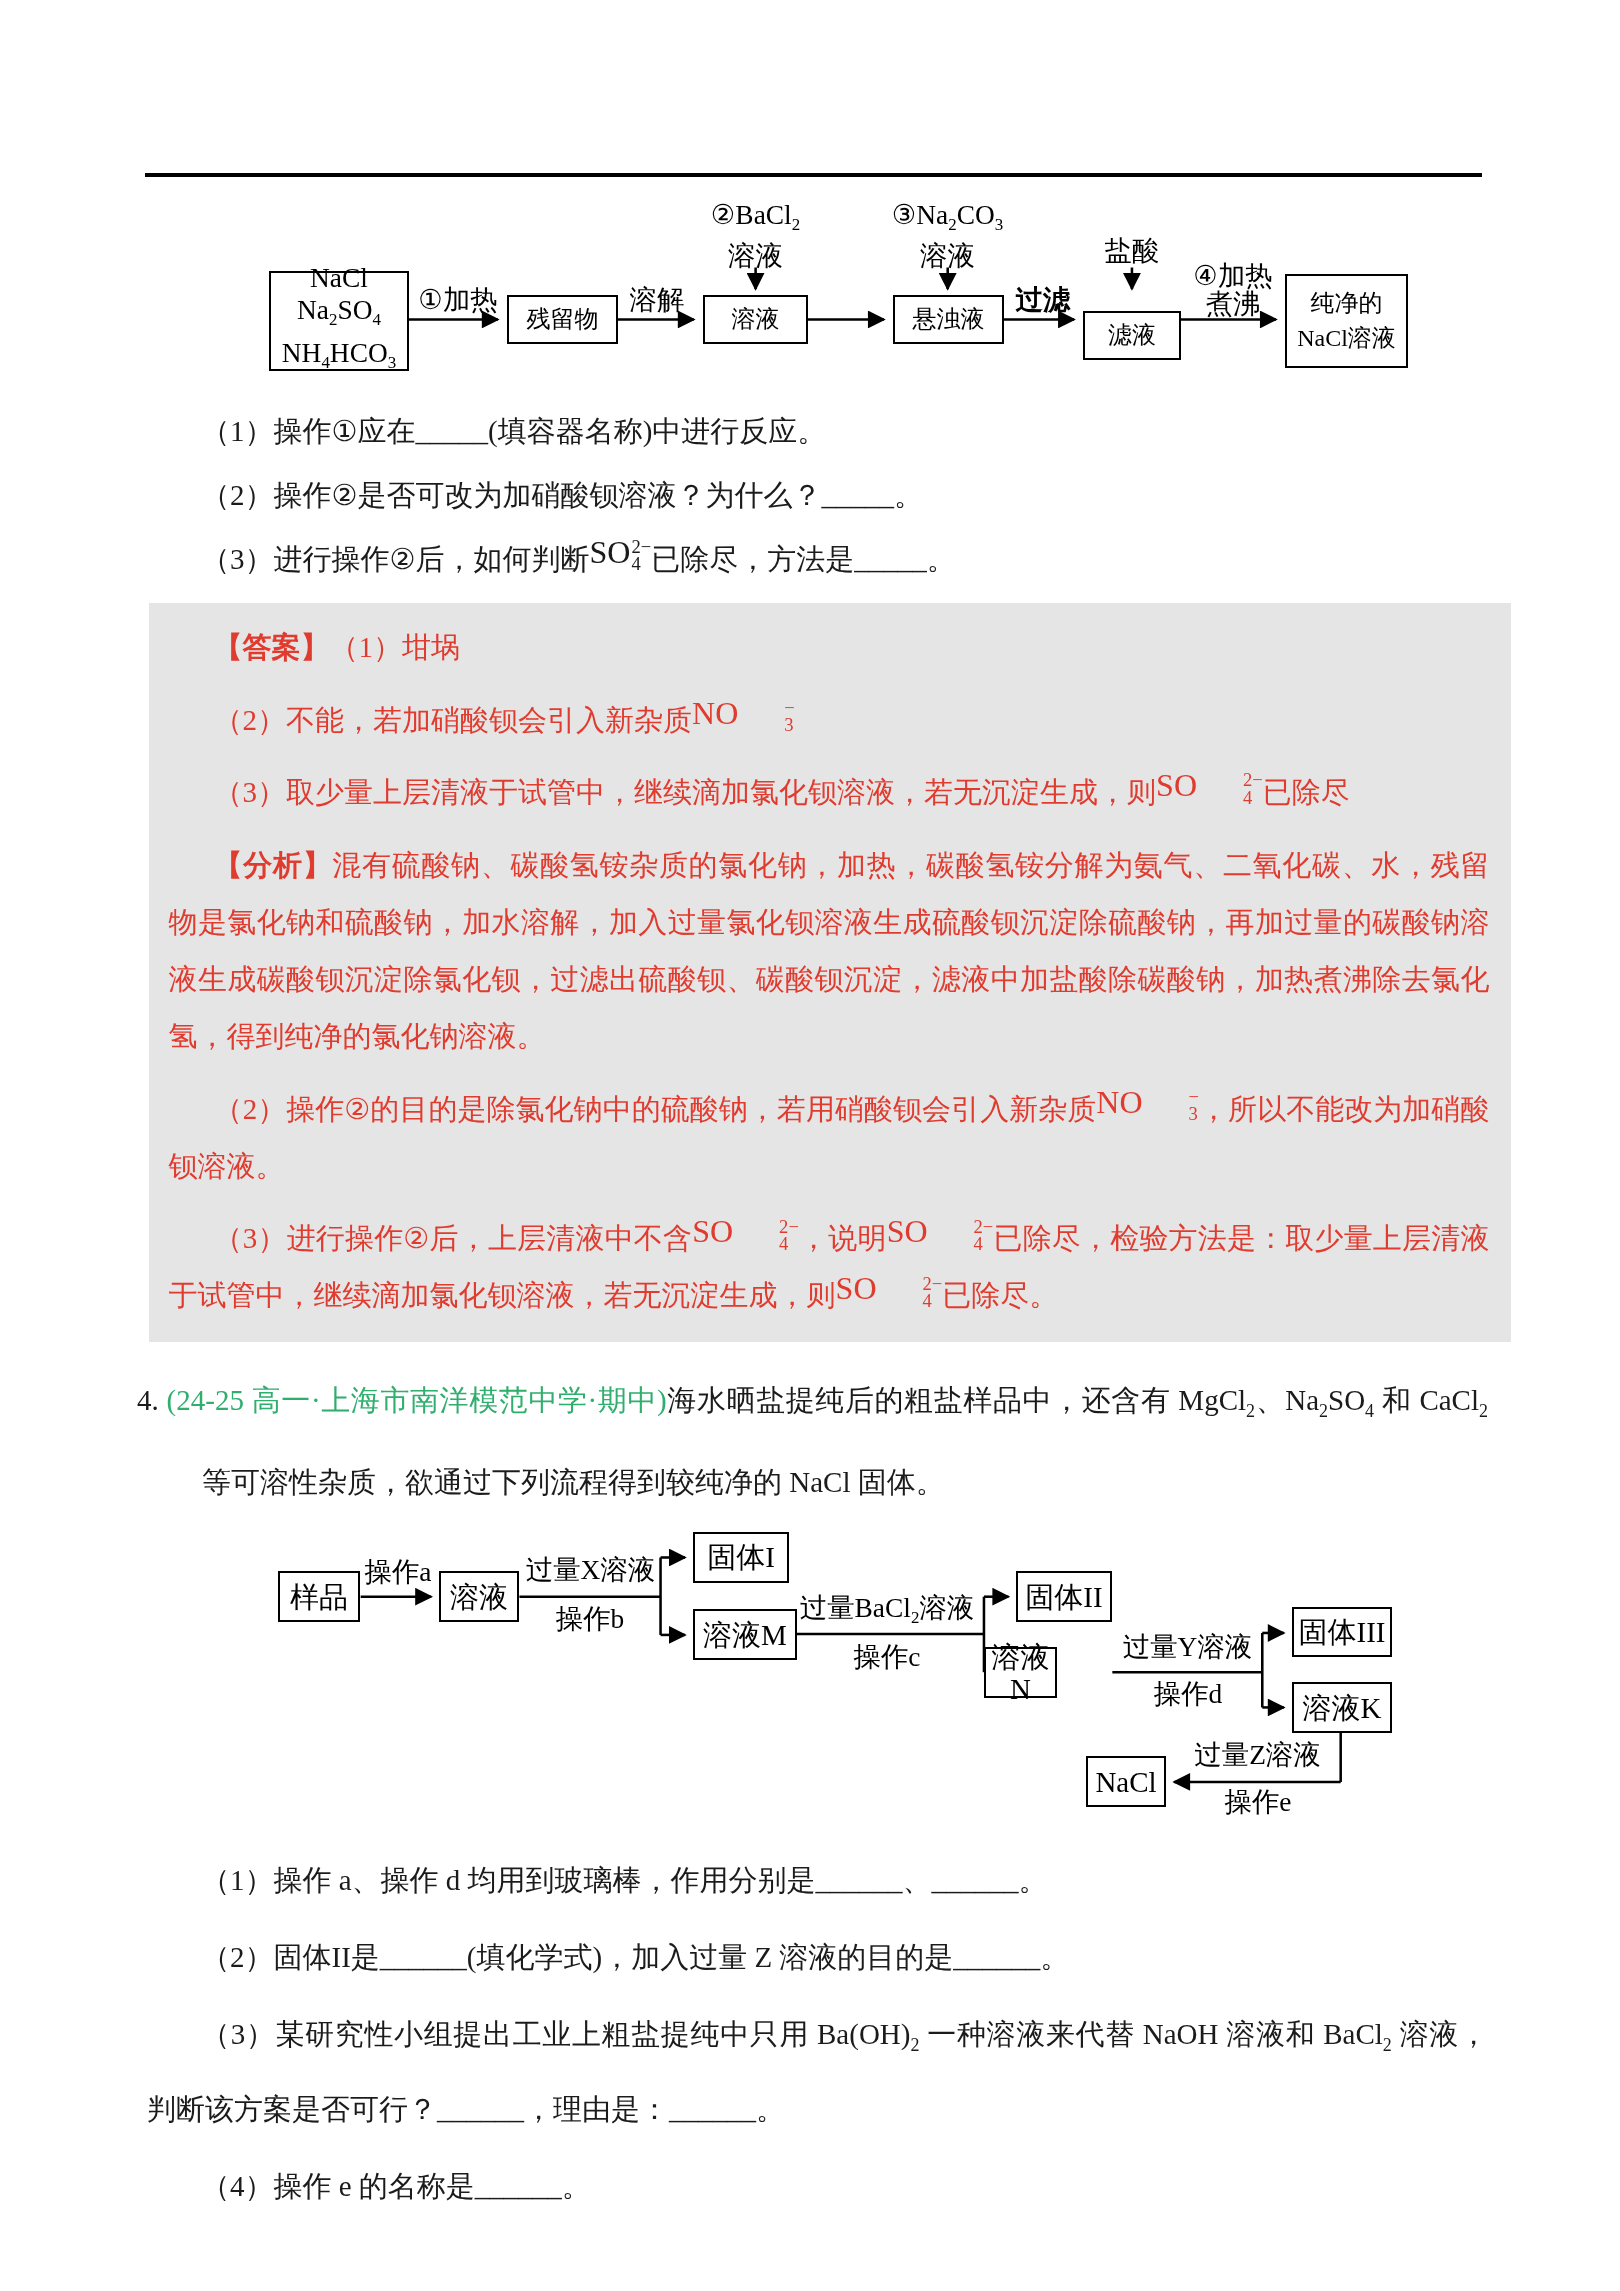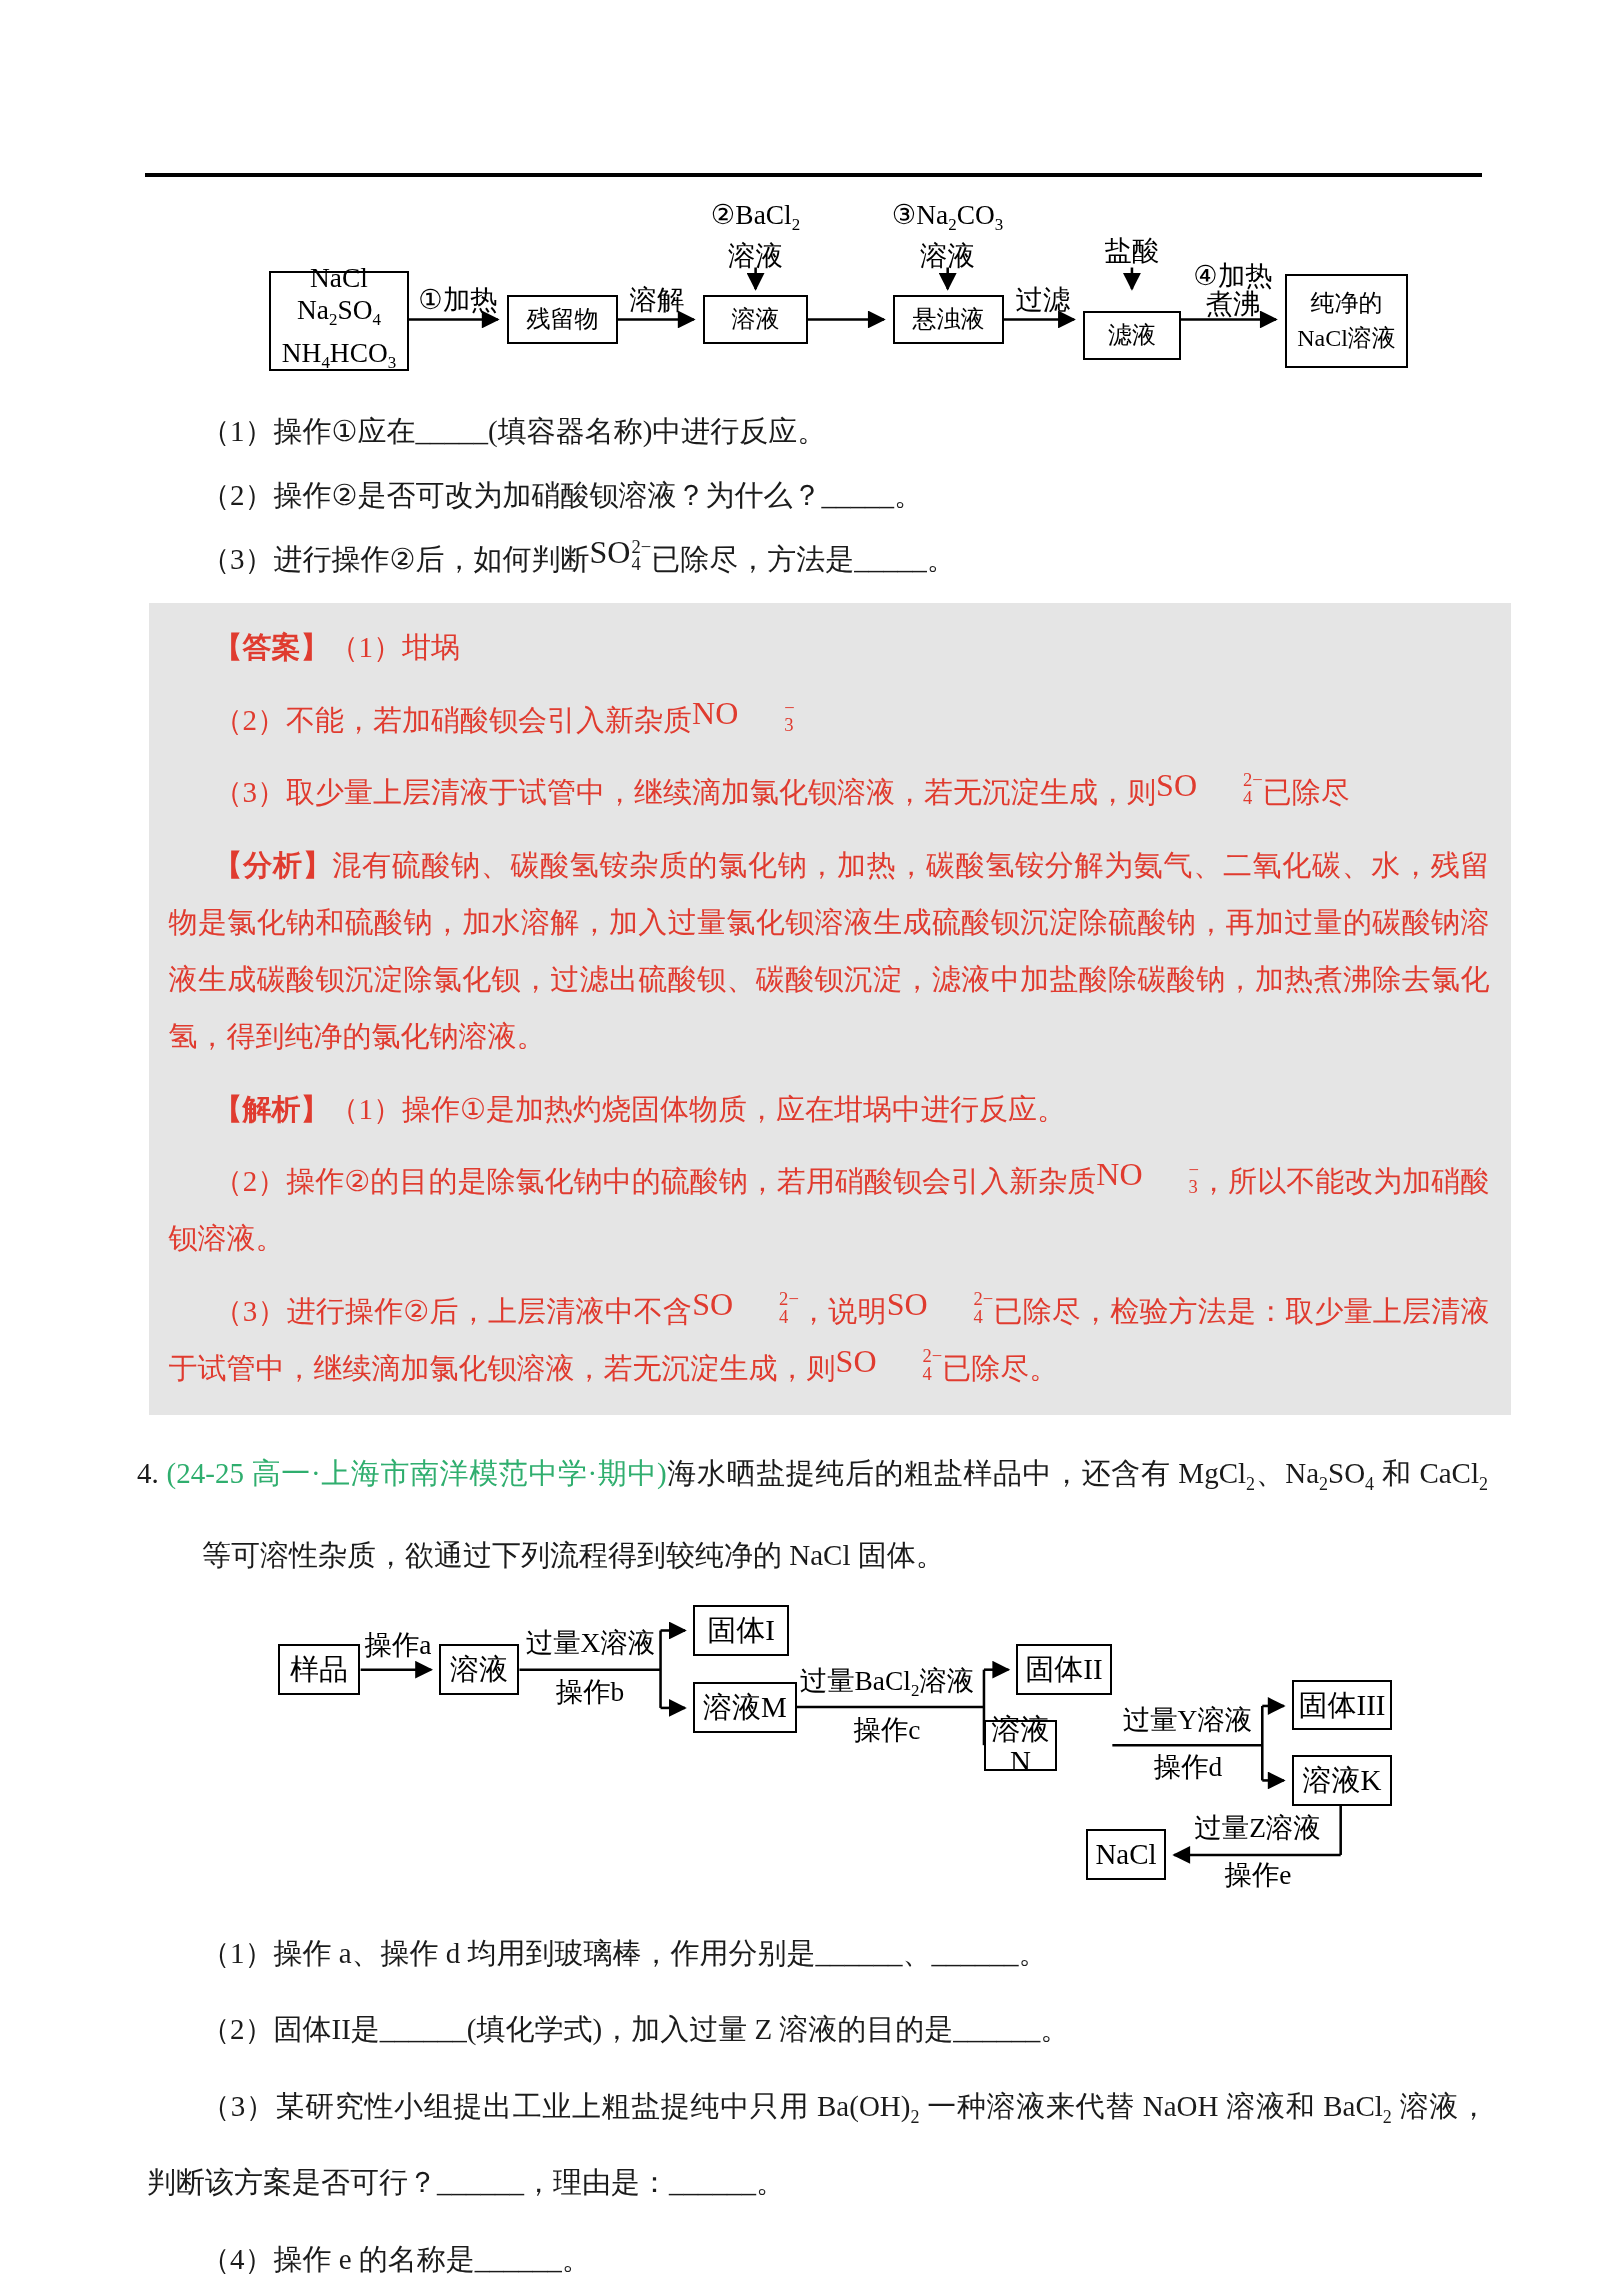--- a/index.html
+++ b/index.html
@@ -80,21 +80,21 @@
   <div class="box" style="left:703px;top:102px;width:105px;height:49px;">溶液</div>
   <div class="lab" style="left:692px;top:7.8px;width:127px;">
     <div>②BaCl<sub>2</sub></div>
     <div>溶液</div>
   </div>
   <div class="box" style="left:893px;top:102px;width:111px;height:49px;">悬浊液</div>
   <div class="lab" style="left:884px;top:7.8px;width:127px;">
     <div>③Na<sub>2</sub>CO<sub>3</sub></div>
     <div>溶液</div>
   </div>
-  <div class="lab" style="left:1002px;top:92px;width:82px;">过滤</div>
+  <div class="lab" style="left:1002px;top:92px;width:82px;font-weight:bold;">过滤</div>
   <div class="box" style="left:1083px;top:118px;width:98px;height:49px;">滤液</div>
   <div class="lab" style="left:1083px;top:43px;width:98px;">盐酸</div>
   <div class="lab" style="left:1183px;top:69px;width:100px;line-height:28px;">
     <div>④加热</div>
     <div>煮沸</div>
   </div>
   <div class="box b3l" style="left:1285px;top:81px;width:123px;height:94px;line-height:35px;">
     <div>纯净的</div>
     <div>NaCl溶液</div>
   </div>
@@ -111,21 +111,20 @@
   <p><span class="marker">【答案】</span>（1）坩埚</p>
   <p>（2）不能，若加硝酸钡会引入新杂质<span class="fml">NO<span class="ss">
           <span>−</span>
           <span>3</span>
         </span></span></p>
   <p>（3）取少量上层清液于试管中，继续滴加氯化钡溶液，若无沉淀生成，则<span class="fml">SO<span class="ss">
           <span>2−</span>
           <span>4</span>
         </span></span>已除尽</p>
   <p><span class="marker">【分析】</span>混有硫酸钠、碳酸氢铵杂质的氯化钠，加热，碳酸氢铵分解为氨气、二氧化碳、水，残留物是氯化钠和硫酸钠，加水溶解，加入过量氯化钡溶液生成硫酸钡沉淀除硫酸钠，再加过量的碳酸钠溶液生成碳酸钡沉淀除氯化钡，过滤出硫酸钡、碳酸钡沉淀，滤液中加盐酸除碳酸钠，加热煮沸除去氯化氢，得到纯净的氯化钠溶液。</p>
-  <p><span class="marker">【解析】</span>（1）操作①是加热灼烧固体物质，应在坩埚中进行反应。</p>
   <p>（2）操作②的目的是除氯化钠中的硫酸钠，若用硝酸钡会引入新杂质<span class="fml">NO<span class="ss">
           <span>−</span>
           <span>3</span>
         </span></span>，所以不能改为加硝酸钡溶液。</p>
   <p>（3）进行操作②后，上层清液中不含<span class="fml">SO<span class="ss">
           <span>2−</span>
           <span>4</span>
         </span></span>，说明<span class="fml">SO<span class="ss">
           <span>2−</span>
           <span>4</span>

